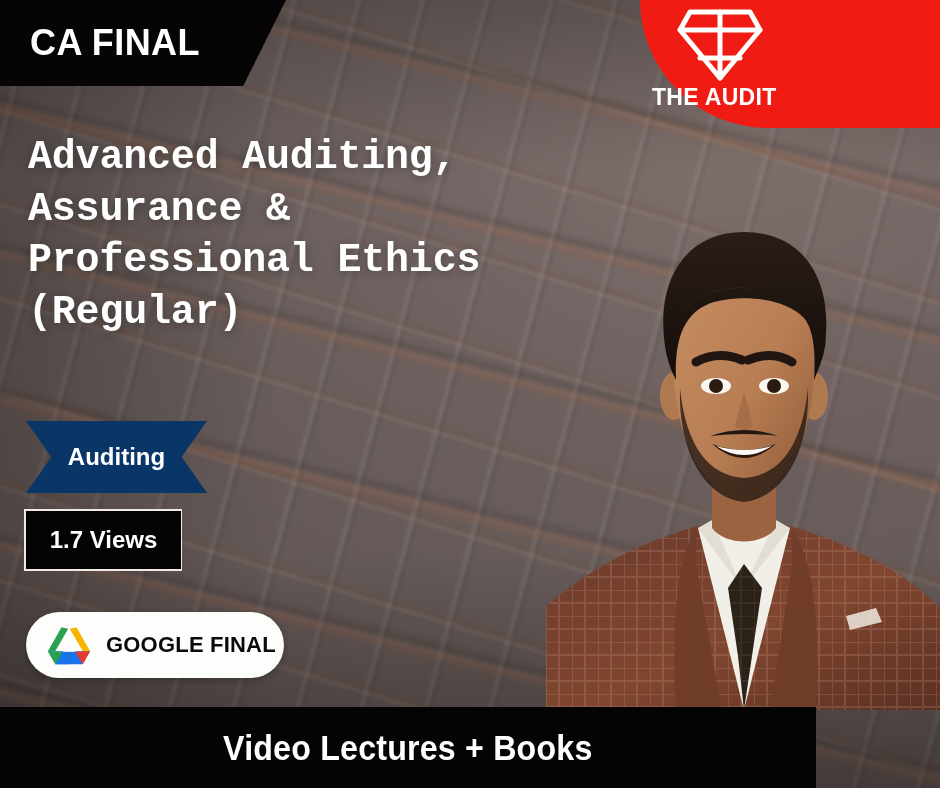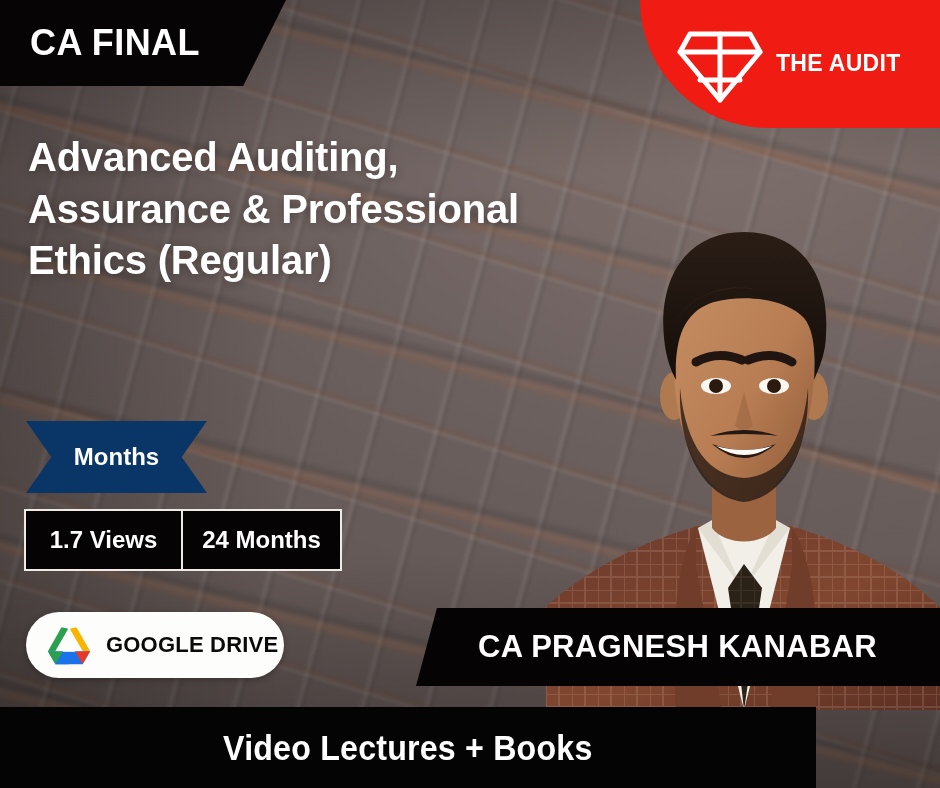--- a/index.html
+++ b/index.html
@@ -75,41 +75,42 @@
   .tag-cafinal span{
     color:#fff;font-size:36px;font-weight:bold;letter-spacing:.4px;
     margin-left:30px;
   }
 
   
   .brand{
     position:absolute;right:0;top:0;width:300px;height:128px;
     background:#f01c13;
     border-bottom-left-radius:130px;
-    display:flex;align-items:center;
+    display:flex;flex-direction:column;
   }
   .brand-gem{margin-left:36px;width:88px;height:84px;flex:none;}
   .brand-text{
     margin-left:12px;color:#fff;font-weight:bold;font-size:23px;
     line-height:1.18;letter-spacing:.3px;
   }
 
   
   .person{
     position:absolute;left:546px;top:96px;width:394px;height:614px;
     overflow:hidden;
   }
   .person svg{display:block;width:100%;height:100%;}
 
   
   .title{
     position:absolute;left:28px;top:132px;width:510px;
     color:#fff;font-weight:bold;font-size:40px;line-height:1.29;
     letter-spacing:-0.2px;
     text-shadow:0 2px 10px rgba(0,0,0,.30);
+    font-family:Liberation Mono, monospace;
   }
 
   
   .lang{
     position:absolute;left:26px;top:421px;width:181px;height:72px;
     background:#0a3567;
     clip-path:polygon(0 0, 100% 0, 86% 50%, 100% 100%, 0 100%, 14% 50%);
     display:flex;align-items:center;justify-content:center;
   }
   .lang span{color:#fff;font-weight:bold;font-size:24px;}
@@ -256,43 +257,39 @@
       </g>
     </svg>
     <div class="brand-text">
       <div>THE AUDIT</div>
     </div>
   </div>
 
   <div class="title">Advanced Auditing, Assurance &amp; Professional Ethics (Regular)</div>
 
   <div class="lang">
-    <span>Months</span>
+    <span>Auditing</span>
   </div>
 
   <div class="stats">
     <div class="stat first">1.7 Views</div>
-    <div class="stat second">24 Months</div>
   </div>
 
   <div class="drive">
     <svg class="drive-logo" viewBox="0 0 48 42" aria-hidden="true">
       <path d="M16.2 2 L31.8 2 L24 15.6 Z" fill="#ffffff"></path>
       <path d="M16.2 2 L2 27 L9.6 27 L23.2 3.4 Z" fill="#2aa14f"></path>
       <path d="M31.8 2 L46 27 L38.4 27 L24.8 3.4 Z" fill="#f7b500"></path>
       <path d="M2 27 L9.8 40.6 L38.2 40.6 L46 27 Z" fill="#1a73e8"></path>
       <path d="M9.8 40.6 L17.2 27.6 L24 40.6 Z" fill="#1a73e8"></path>
       <path d="M2 27 L9.8 40.6 L17.4 27.4 Z" fill="#2aa14f"></path>
       <path d="M30.6 27.4 L38.2 40.6 L46 27 Z" fill="#e8392b"></path>
       <path d="M17.4 27.4 L30.6 27.4 L24 15.8 Z" fill="#fdfdfb"></path>
     </svg>
-    <span class="drive-text">GOOGLE DRIVE</span>
-  </div>
-
-  <div class="faculty">
-    <span>CA PRAGNESH KANABAR</span>
-  </div>
+    <span class="drive-text">GOOGLE FINAL</span>
+  </div>
+
 
   <div class="footer">
     <span>Video Lectures + Books</span>
   </div>
 
 </div>
 
 </body></html>

